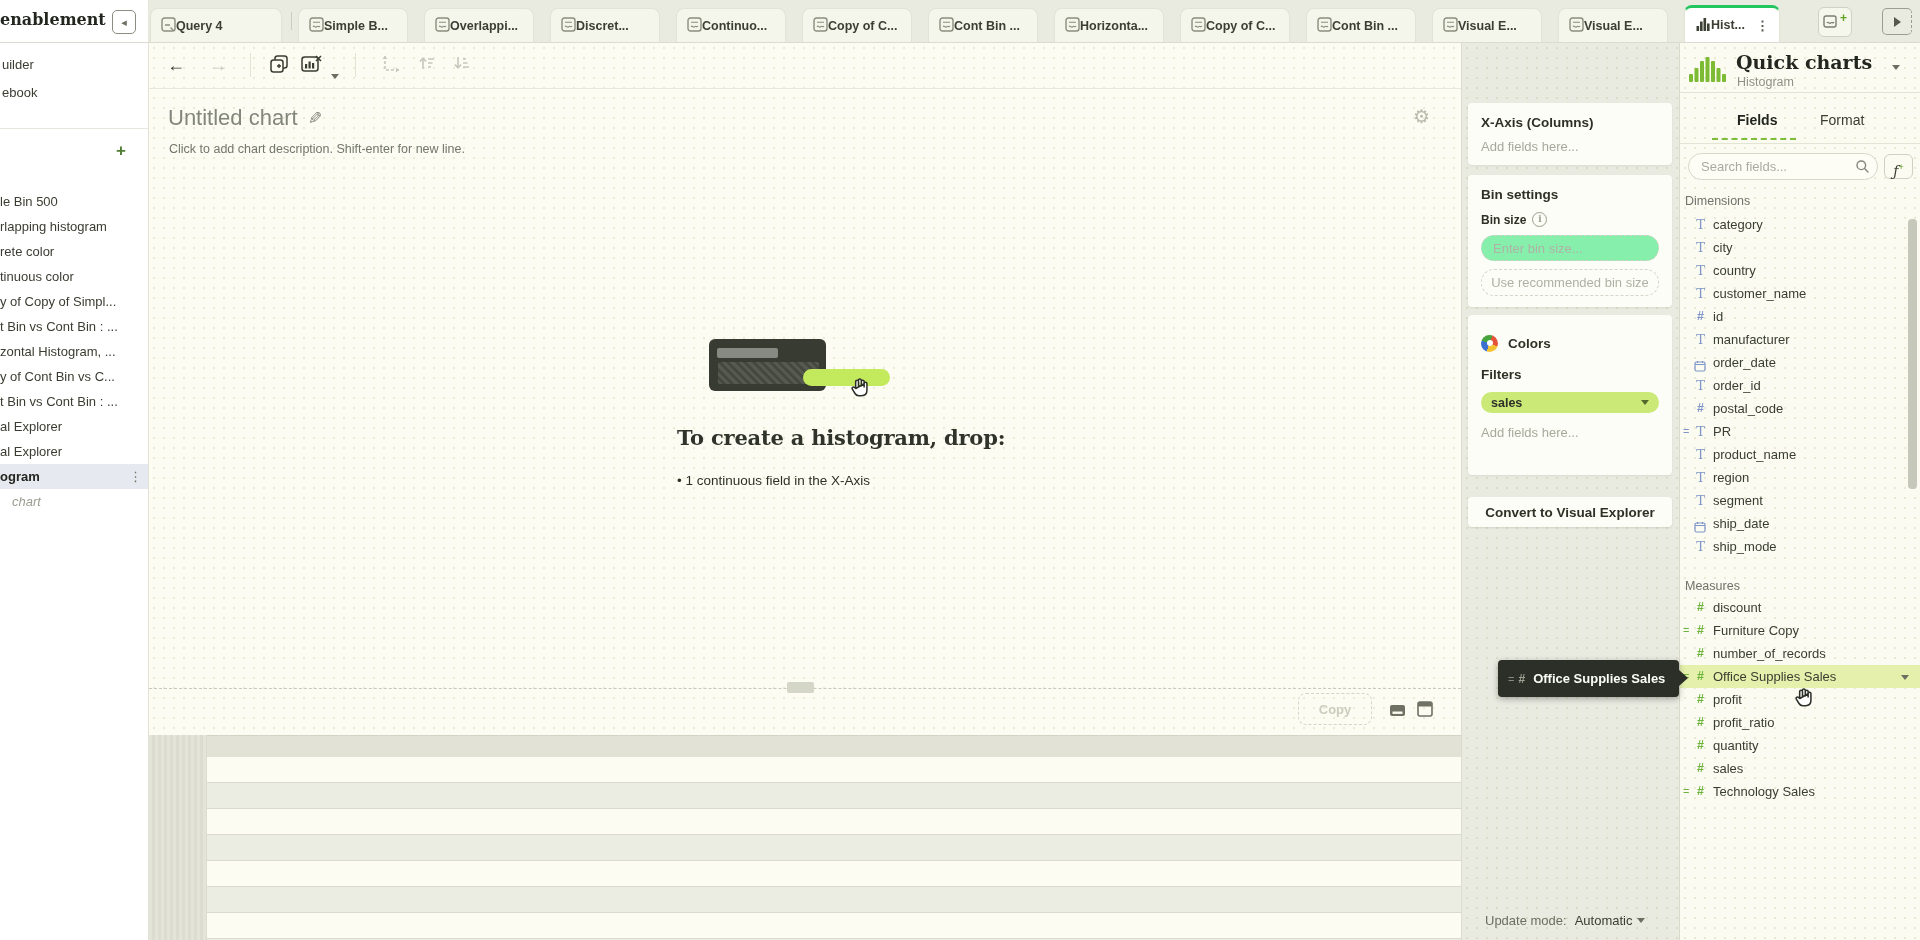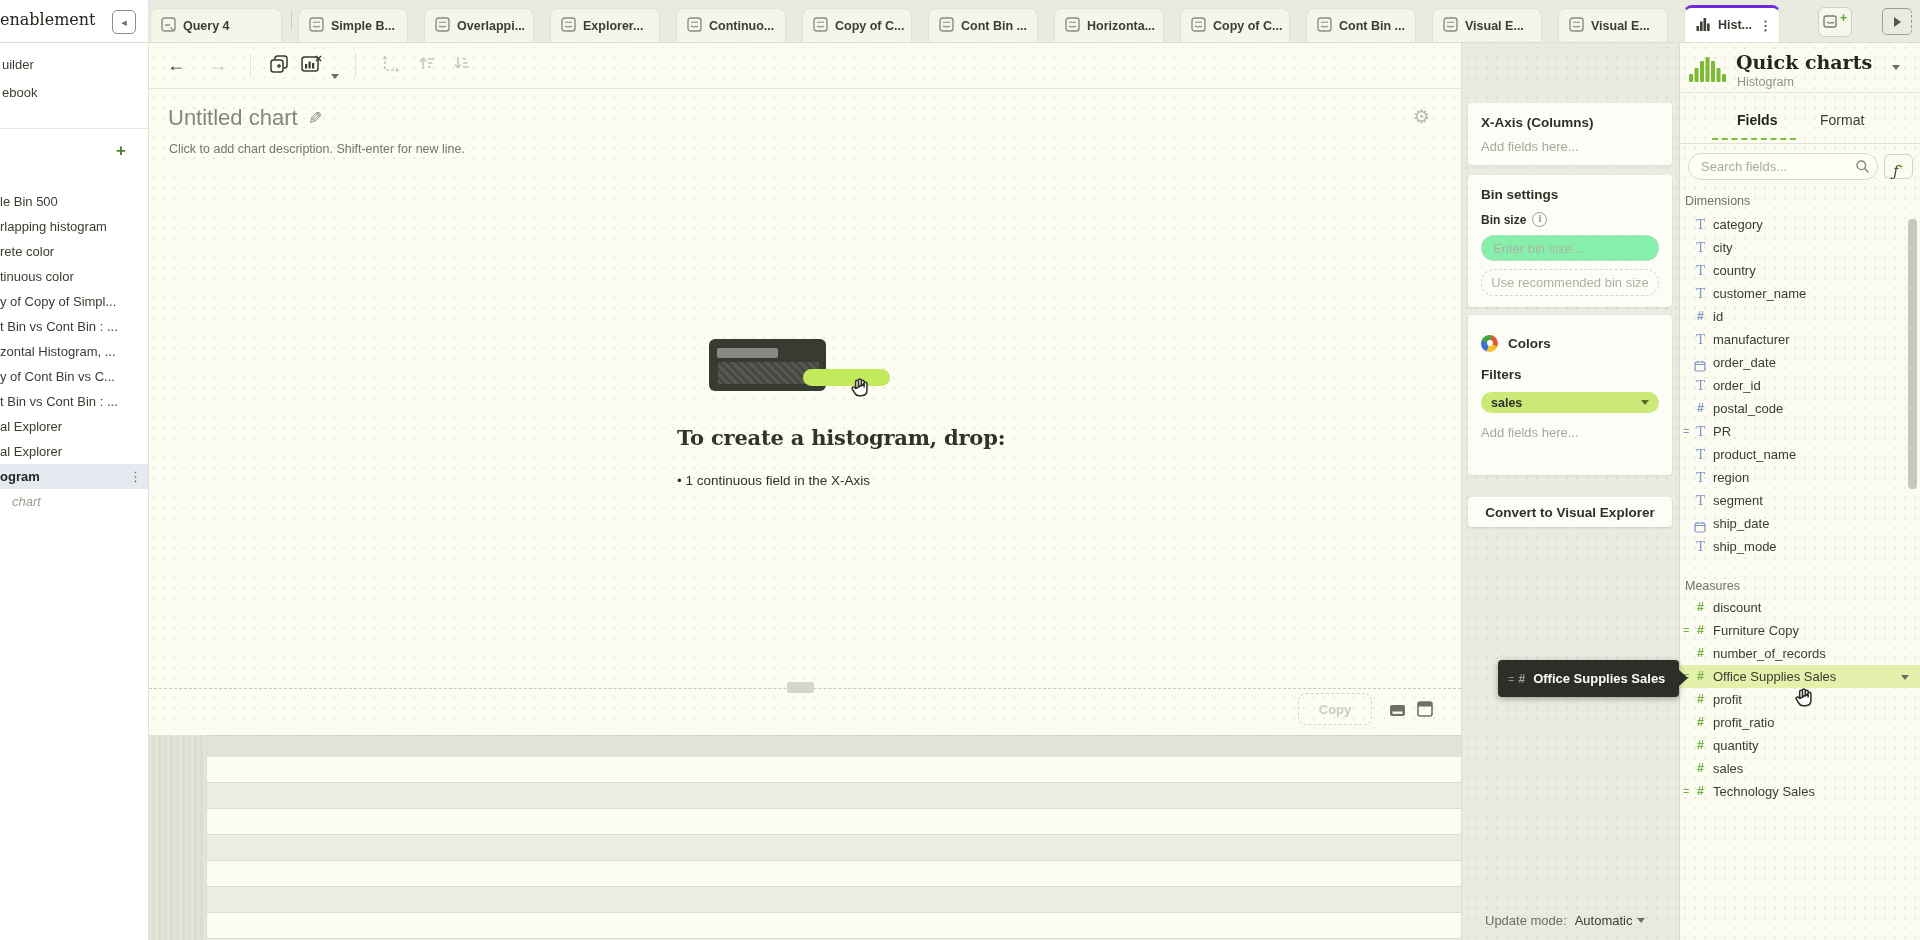--- a/index.html
+++ b/index.html
@@ -2,29 +2,29 @@
 <html><head>
 <meta charset="utf-8">
 <style>
   html,body{margin:0;padding:0;background:#d8d8d0;}
   .app{position:relative;width:1920px;height:940px;overflow:hidden;
        font-family:"Liberation Sans",sans-serif;color:#33362B;background:#FBFBF1;}
   .dots{background-image:radial-gradient(rgba(170,170,110,.22) 1px, rgba(0,0,0,0) 1.1px);background-size:10px 10px;}
   
   .topbar{position:absolute;left:0;top:0;width:1920px;height:42px;background:#EAEBE0;border-bottom:1px solid #DBDCCF;z-index:5;}
   .topbar-left{position:absolute;left:0;top:0;width:148px;height:42px;background:#fff;border-right:1px solid #E5E6D9;}
-  .wb-title{position:absolute;left:0px;top:10px;font-family:"DejaVu Serif",serif;font-weight:normal;font-size:16px;color:#23261E;white-space:nowrap;}
+  .wb-title{position:absolute;left:0px;top:10px;font-family:"DejaVu Serif",serif;font-weight:bold;font-size:16px;color:#23261E;white-space:nowrap;}
   .collapse-btn{position:absolute;left:112px;top:10px;width:22px;height:22px;border:1.4px solid #8B8E80;border-radius:5px;color:#6B6E60;
      display:flex;align-items:center;justify-content:center;font-size:11px;background:#fff;cursor:pointer;}
   .tabs{position:absolute;left:150px;top:6px;height:36px;display:flex;gap:16px;align-items:flex-end;}
   .tab{height:34px;border-radius:8px 8px 0 0;background:#F5F6EB;border:1px solid #E2E3D5;border-bottom:none;
-       display:flex;align-items:center;gap:7px;padding:0 10px;font-size:12.5px;font-weight:bold;color:#3B3E32;
+       display:flex;align-items:center;padding:0 10px;font-size:12.5px;font-weight:bold;color:#3B3E32;
        width:110px;box-sizing:border-box;overflow:hidden;white-space:nowrap;cursor:pointer;}
   .tab.first{width:132px;}
-  .tab.active{background:#fff;border-top:3px solid #6d28d9;height:37px;width:96px;position:relative;z-index:6;}
+  .tab.active{background:#fff;border-top:3px solid #22c55e;height:37px;width:96px;position:relative;z-index:6;}
   .tab .kebab{margin-left:auto;color:#55584B;font-size:13px;}
   .tab-divider{position:absolute;left:291px;top:12px;width:1px;height:18px;background:#CBCDC0;}
   .newtab-btn{position:absolute;left:1818px;top:7px;width:32px;height:28px;border:1.4px solid #CFD1C2;border-radius:6px;background:#F6F7EC;
       display:flex;align-items:center;justify-content:center;cursor:pointer;}
   .newtab-plus{color:#5FA321;font-weight:bold;font-size:12px;margin-left:1px;margin-top:-8px;}
   .panel-toggle{position:absolute;left:1882px;top:8px;width:28px;height:25px;border:1.4px solid #9B9E8F;border-right:1.4px dashed #9B9E8F;
       border-radius:5px;display:flex;align-items:center;justify-content:center;cursor:pointer;background:transparent;}
   .panel-toggle .tri{width:0;height:0;border-left:7px solid #55584B;border-top:5px solid transparent;border-bottom:5px solid transparent;}
   
   .sidebar{position:absolute;left:0;top:43px;width:148px;bottom:0;background:#fff;border-right:1px solid #E2E3D6;z-index:4;}
@@ -159,21 +159,21 @@
               <path d="M4 9.8c1.2-2.2 2.1 1.6 3.5 0s2.1 1 3.5-.8" fill="none" stroke="#8A8D7D" stroke-width="1.1"></path>
             </svg></span>
           <span>Overlappi...</span>
         </div>
         <div class="tab">
           <span><svg width="15" height="15" viewBox="0 0 15 15">
               <rect x="1" y="1" width="13" height="13" rx="2.5" fill="none" stroke="#8A8D7D" stroke-width="1.4"></rect>
               <path d="M4 5.2h7" stroke="#8A8D7D" stroke-width="1.1"></path>
               <path d="M4 9.8c1.2-2.2 2.1 1.6 3.5 0s2.1 1 3.5-.8" fill="none" stroke="#8A8D7D" stroke-width="1.1"></path>
             </svg></span>
-          <span>Explorer...</span>
+          <span>Discret...</span>
         </div>
         <div class="tab">
           <span><svg width="15" height="15" viewBox="0 0 15 15">
               <rect x="1" y="1" width="13" height="13" rx="2.5" fill="none" stroke="#8A8D7D" stroke-width="1.4"></rect>
               <path d="M4 5.2h7" stroke="#8A8D7D" stroke-width="1.1"></path>
               <path d="M4 9.8c1.2-2.2 2.1 1.6 3.5 0s2.1 1 3.5-.8" fill="none" stroke="#8A8D7D" stroke-width="1.1"></path>
             </svg></span>
           <span>Continuo...</span>
         </div>
         <div class="tab">

